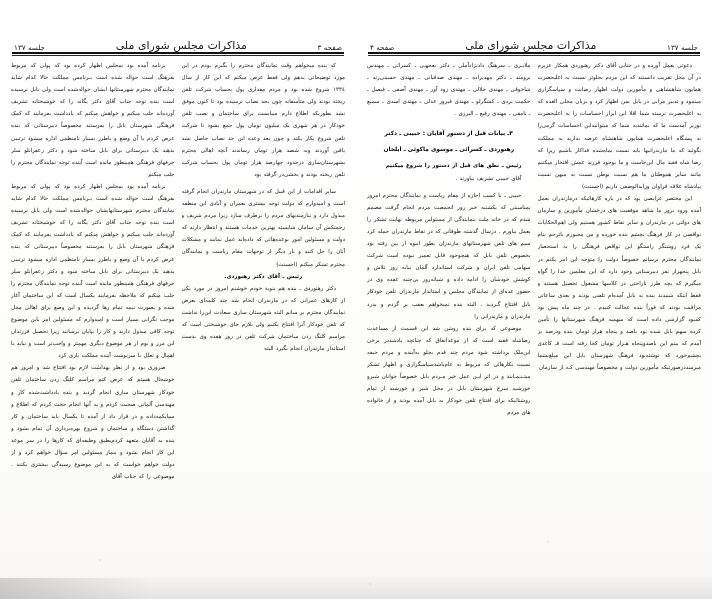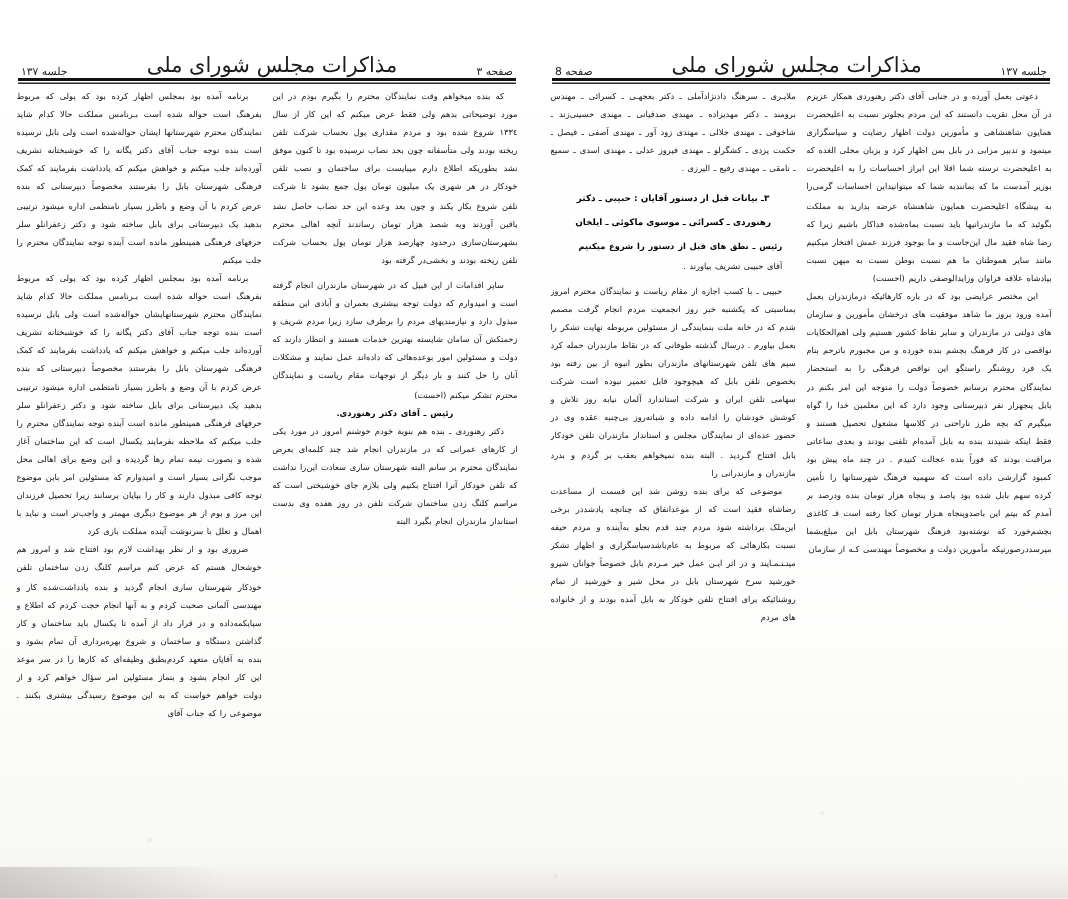--- a/index.html
+++ b/index.html
@@ -38,21 +38,21 @@
   .page-right{left:356px;}
 
   .pagehead{
     position:absolute;top:26px;left:14px;right:14px;height:16px;
     display:flex;align-items:flex-end;justify-content:space-between;
   }
   .ph-cell{
     font-size:7.2px;font-weight:400;color:#1b1b1b;
     letter-spacing:.1px;white-space:nowrap;line-height:1;
   }
-  .ph-center{font-size:14px;}
+  .ph-center{font-size:11px;}
   .headrule{
     position:absolute;top:43px;left:12px;right:12px;
     height:2px;background:#111;
   }
   .headrule.thin{height:1px;background:#2a2a2a;top:46px;}
 
   .cols{
     position:absolute;top:50px;left:11px;right:11px;bottom:40px;
     display:flex;flex-direction:row;gap:7px;
   }
@@ -122,21 +122,21 @@
       </div>
 
     </div>
   </div>
 
   <div class="page page-right">
 
     <div class="pagehead">
       <div class="ph-cell">جلسه ۱۳۷</div>
       <div class="ph-cell ph-center">مذاکرات مجلس شورای ملی</div>
-      <div class="ph-cell">صفحه 8</div>
+      <div class="ph-cell">صفحه ۴</div>
     </div>
     <div class="headrule"></div>
     <div class="headrule thin"></div>
 
     <div class="cols">
 
       <div class="col inner">
         <p class="para indent">دعوتی بعمل آورده و در جنابی آقای دکتر رهنوردی همکار عزیزم در آن محل تقریب دانستند که این مردم بجلوتر نسبت به اعلیحضرت همایون شاهنشاهی و مأمورین دولت اظهار رضایت و سپاسگزاری مینمود و تدبیر مزابی در بابل بمن اظهار کرد و بزبان محلی الغده که به اعلیحضرت نرسته شما اقلا این ابراز احساسات را به اعلیحضرت بوزیر آمدست ما که بمانند‌به شما که میتوانید‌این احساسات گرمی‌را به پیشگاه اعلیحضرت همایون شاهنشاه عرضه بدارید به مملکت بگوئید که ما مازندرانیها باید نسبت بماه‌شده فداکار باشیم زیرا که رضا شاه فقید مال این‌جاست و ما بوجود فرزند عمش افتخار میکنیم مانند سایر هموطنان ما هم نسبت بوطن نسبت به میهن نسبت بپادشاه علاقه فراوان وزایدالوصفی داریم (احسنت)</p>
         <p class="para indent">این مختصر عرایضی بود که در باره کارهائیکه درمازندران بعمل آمده ورود بروز ما شاهد موفقیت های درخشان مأمورین و سازمان های دولتی در مازندران و سایر نقاط کشور هستیم ولی اهم‌الحکایات نواقصی در کار فرهنگ بچشم بنده خورده و من مجبورم باترحم بنام یک فرد روشنگر راستگو این نواقص فرهنگی را به استحضار نمایندگان محترم برسانم خصوصاً دولت را متوجه این امر بکنم در بابل پنجهزار نفر دبیرستانی وجود دارد که این معلمین خدا را گواه میگیرم که بچه طرز ناراحتی در کلاسها مشغول تحصیل هستند و فقط اینکه شنیدند بنده به بابل آمده‌ام تلفنی بودند و بعدی ساعاتی مراقبت بودند که فوراً بنده عجالت کنیدم . در چند ماه پیش بود کمبود گزارشی داده است که سهمیه فرهنگ شهرستانها را تأمین کرده سهم بابل شده بود یاصد و پنجاه هزار تومان بنده ودرصد بر آمدم که بیتم این با‌صدوپنجاه هـزار تومان کجا رفته است قـ کاغذی بچشم‌خورد که نوشته‌بود فرهنگ شهرستان بابل این مبلغ‌بشما میرسد‌درصورتیکه مأمورین دولت و مخصوصاً مهندسی کـه از سازمان</p>
       </div>

